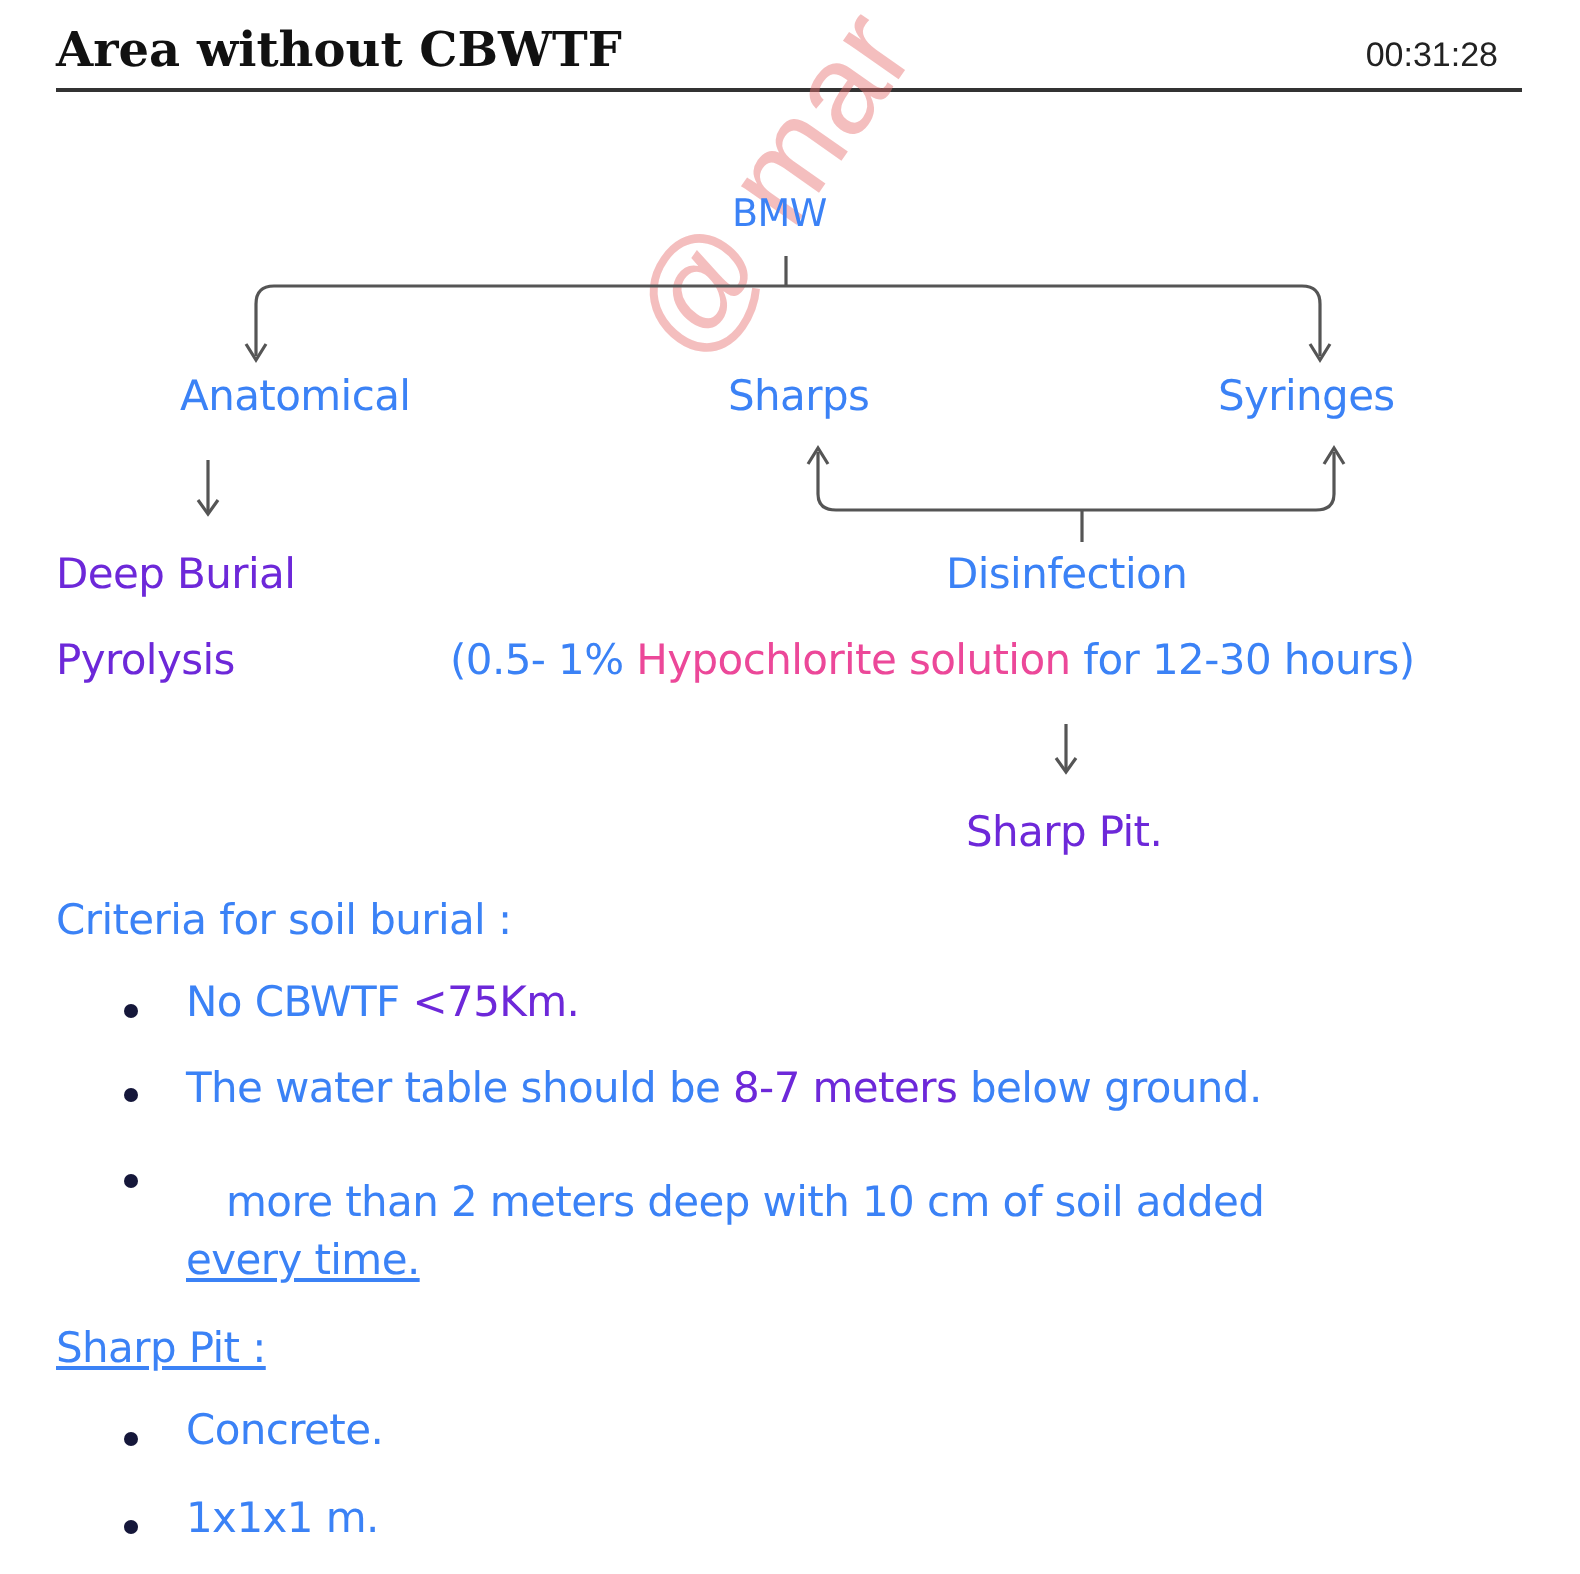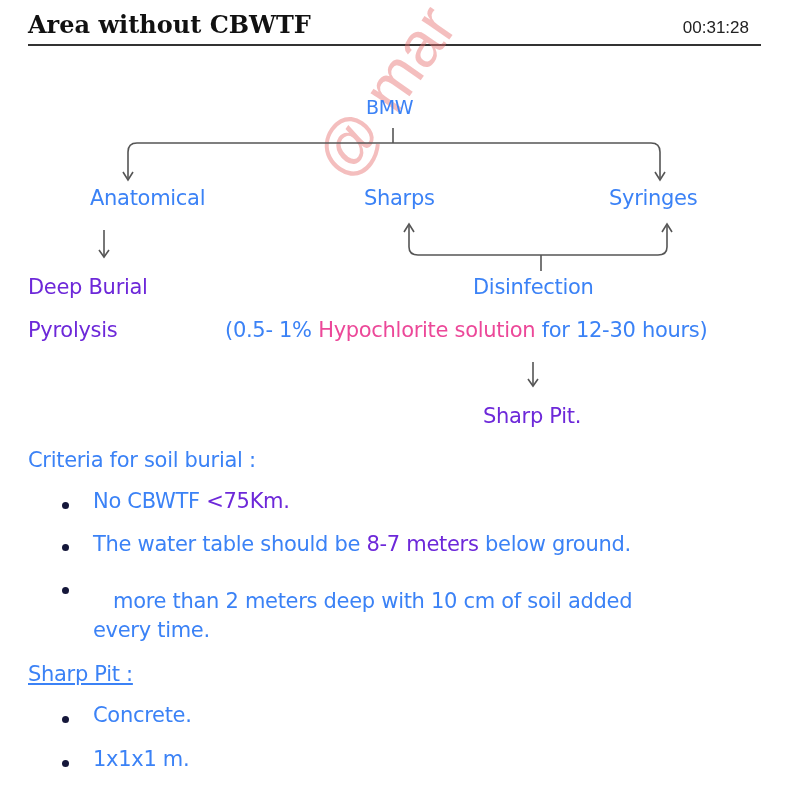--- a/index.html
+++ b/index.html
@@ -95,21 +95,21 @@
 
 <span class="bullet" style="top:544px;"></span>
 <div class="hw" style="left:93px; top:532px;">
   <span class="navy">The water table should be</span>
   <span class="maroon">8-7 meters</span>
   <span class="navy">below ground.</span>
 </div>
 
 <span class="bullet" style="top:587px;"></span>
 <span class="hw navy" style="left:93px; top:589px;margin-left:20px;">more than 2 meters deep with 10 cm of soil added</span>
-<span class="hw navy" style="left:93px; top:618px;">every time.</span>
+<span class="hw navy" style="left:93px; top:618px;text-decoration:underline;">every time.</span>
 
 <span class="hw navy" style="left:28px; top:662px;text-decoration:underline;">Sharp Pit :</span>
 
 <span class="bullet" style="top:716px;"></span>
 <span class="hw navy" style="left:93px; top:703px;">Concrete.</span>
 
 <span class="bullet" style="top:760px;"></span>
 <span class="hw navy" style="left:93px; top:747px;">1x1x1 m.</span>
 
 </body></html>

